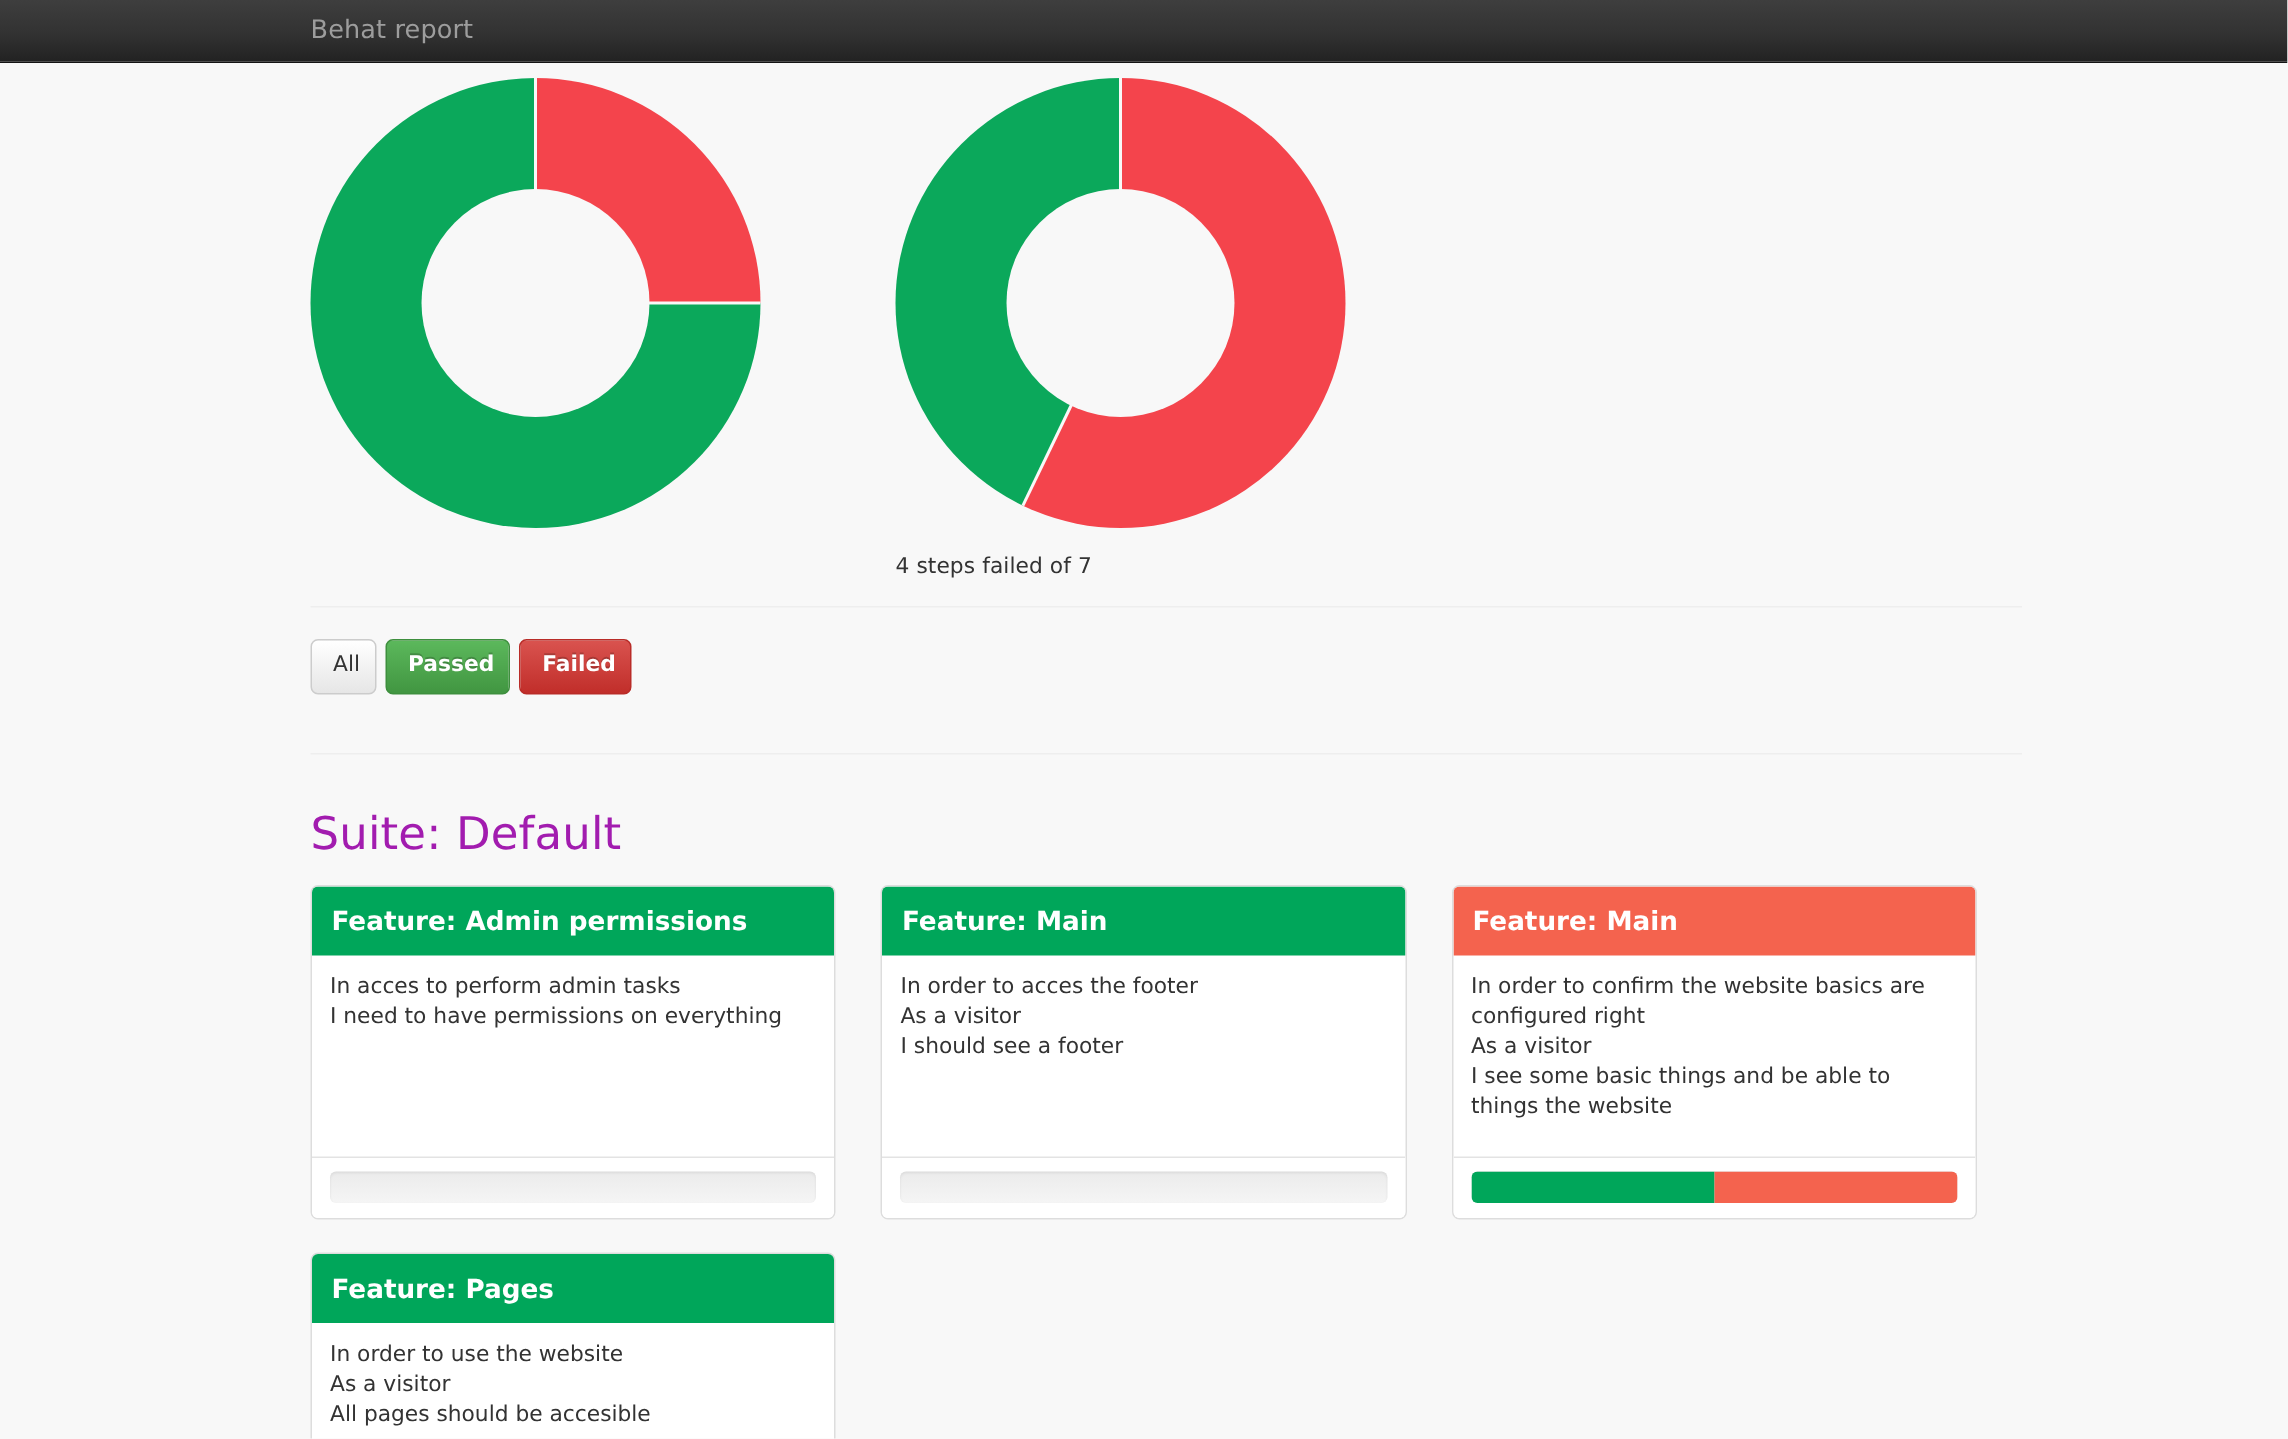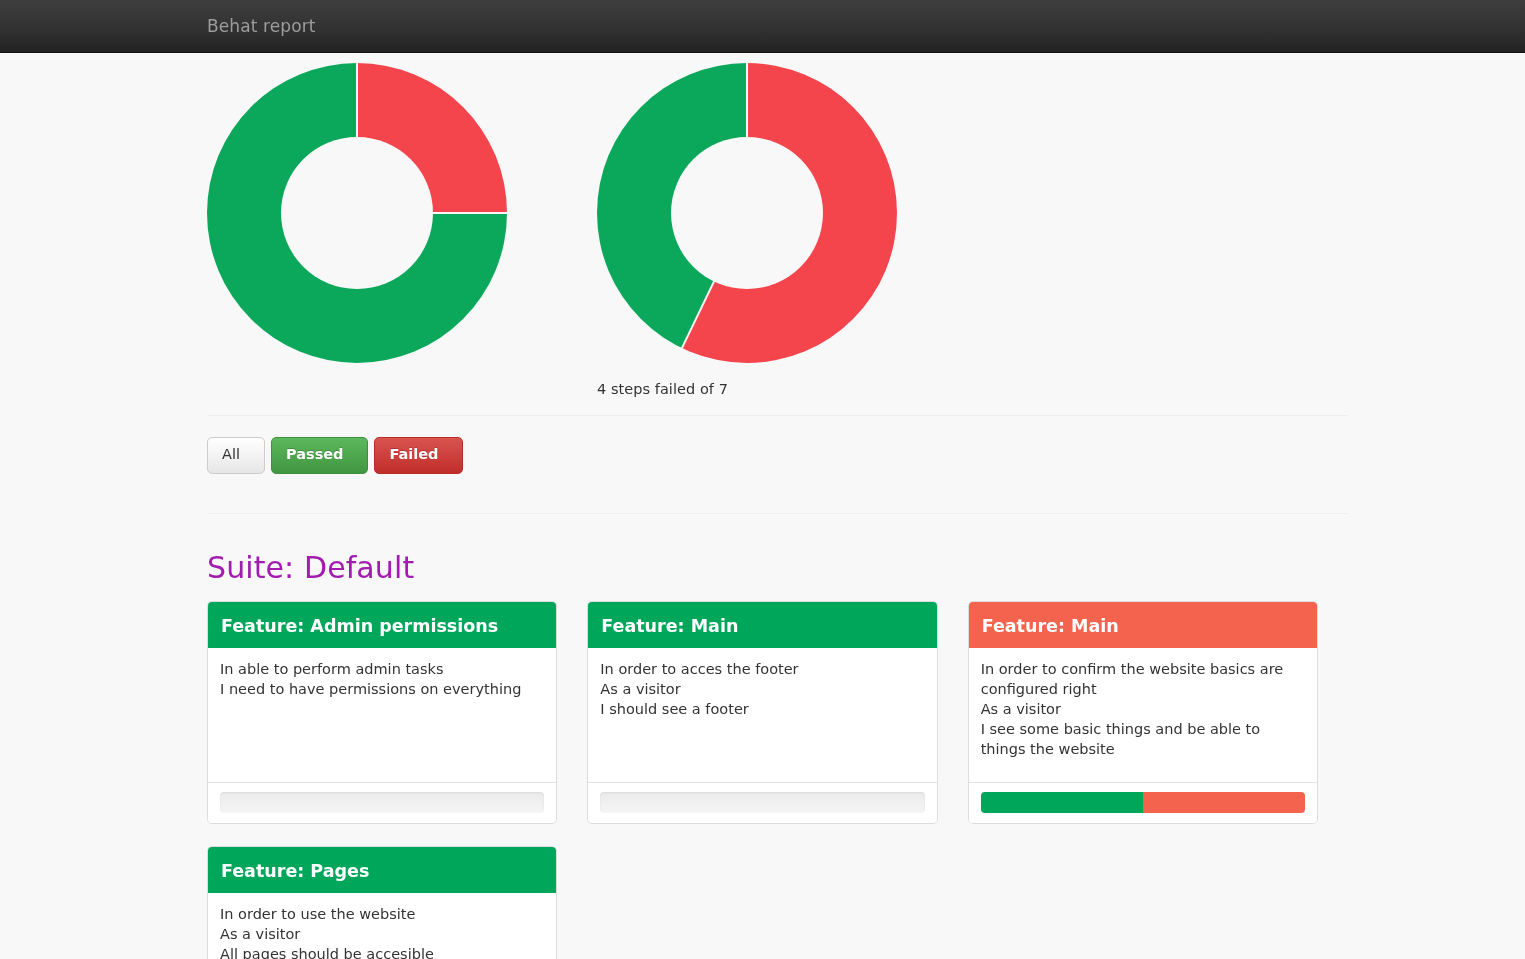--- a/index.html
+++ b/index.html
@@ -6,21 +6,21 @@
   html, body {
     margin: 0; padding: 0;
     width: 1525px; height: 959px;
     background: #f8f8f8;
     font-family: "DejaVu Sans", "Liberation Sans", sans-serif;
     overflow: hidden;
   }
 
   
   .navbar {
-    height: 53px;
+    height: 42px;
     width: 100%;
     background: linear-gradient(to bottom, #3e3e3e 0%, #323232 55%, #222222 100%);
     border-bottom: 1px solid #131313;
     display: flex;
     align-items: center;
   }
   .navbar-brand {
     margin-left: 207px;
     color: #9d9d9d;
     font-size: 17px;
@@ -94,21 +94,21 @@
   
   .btn-row {
     padding: 21px 0 21px 0;
     display: flex;
     gap: 0;
   }
   .btn {
     font-family: "DejaVu Sans", "Liberation Sans", sans-serif;
     font-size: 14.5px;
     font-weight: bold;
-    padding: 9px 24px 10px 14px;
+    padding: 9px 10px 10px 14px;
     border-radius: 5px;
     border: 1px solid transparent;
     cursor: pointer;
     line-height: 1.1;
     margin-right: 6px;
     text-shadow: 0 1px 0 rgba(255,255,255,.3);
   }
   .btn-default {
     background: linear-gradient(to bottom, #ffffff 0%, #e6e6e6 100%);
     border-color: #cccccc;
@@ -228,21 +228,21 @@
 
   <hr class="hr">
 
   <h1 class="suite-title">Suite: Default</h1>
 
   <div class="cards-grid" id="cards-grid">
       <div class="card-col">
         <div class="card">
           <div class="card-header passed">Feature: Admin permissions</div>
           <div class="card-body">
-            <div>In able to perform admin tasks</div>
+            <div>In acces to perform admin tasks</div>
             <div>I need to have permissions on everything</div>
           </div>
           <div class="card-footer">
             <div class="progress"></div>
           </div>
         </div>
       </div>
       <div class="card-col">
         <div class="card">
           <div class="card-header passed">Feature: Main</div>

